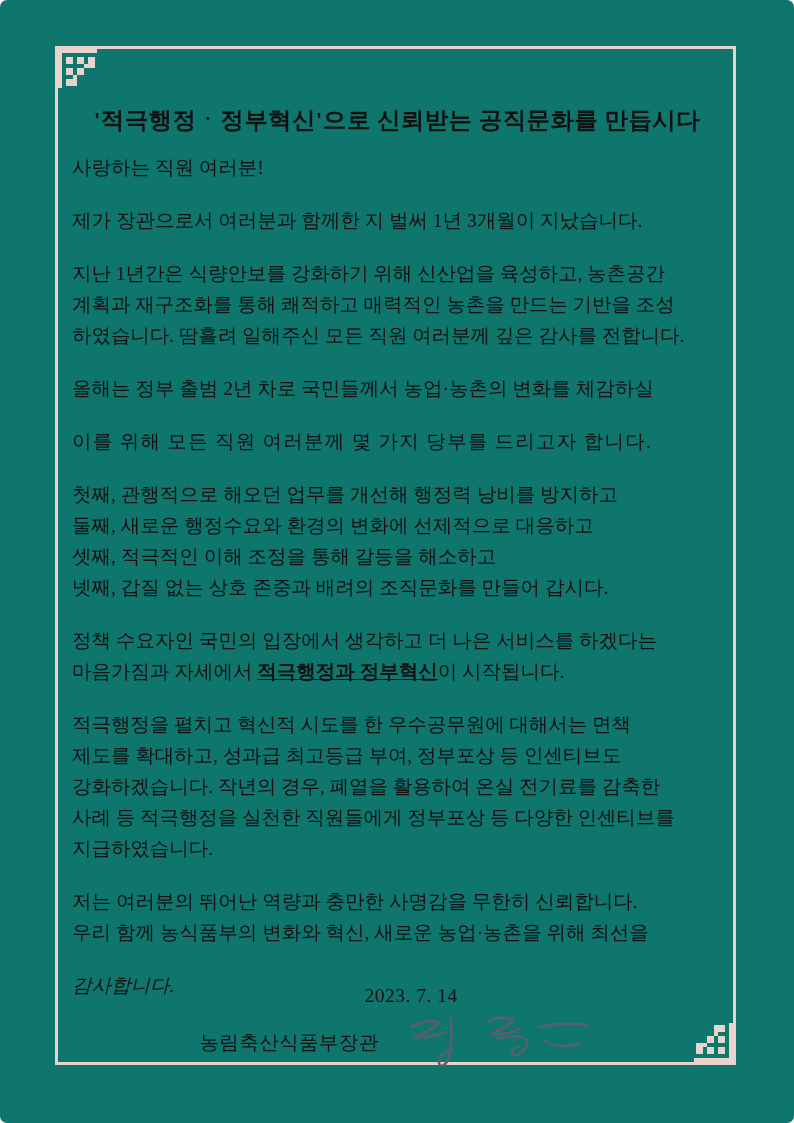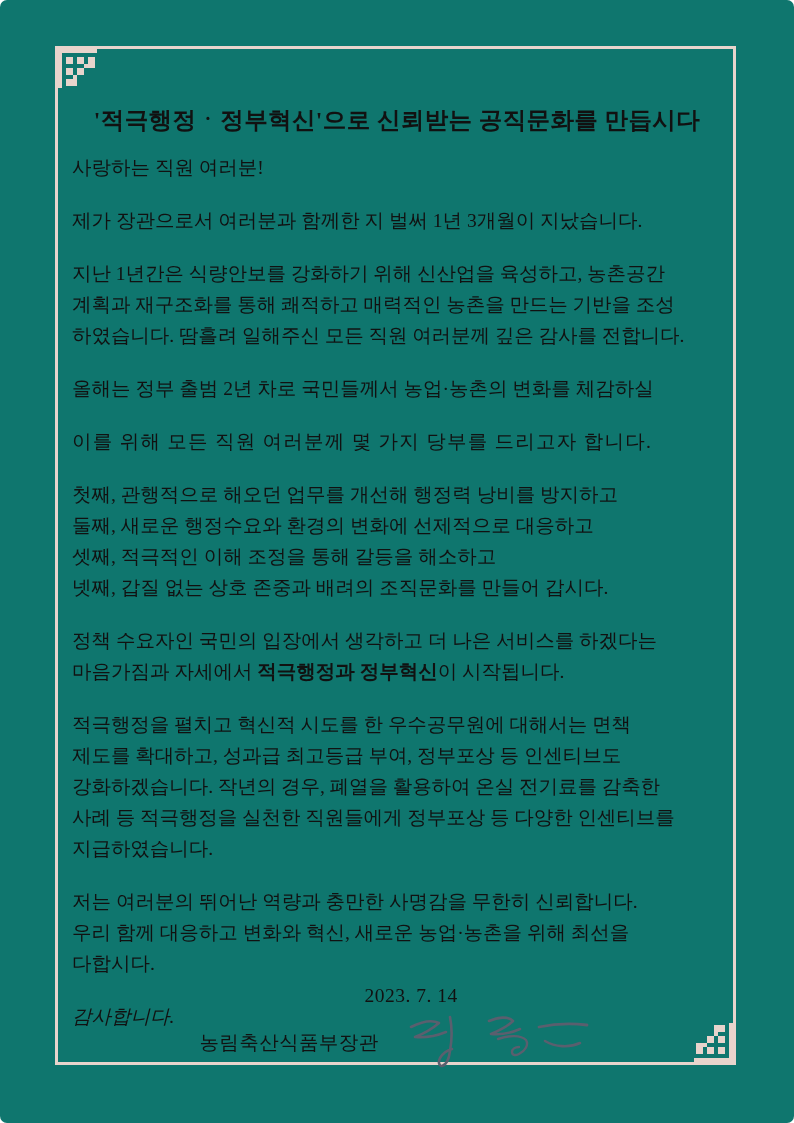--- a/index.html
+++ b/index.html
@@ -79,21 +79,21 @@
   .para:last-child { margin-bottom: 4px; font-style: italic; }
 
   .para .ln { display: block; white-space: nowrap; }
 
   .para.wide .ln { letter-spacing: 1.25px; }
   .para.tight .ln { letter-spacing: -0.05px; }
 
   .para.list { margin-bottom: 22px; }
   .para.list .ln { line-height: 31px; }
 
-  b, .bold { font-weight: bold; }
+  b, .bold { font-weight: bold; text-decoration: underline; }
 
   
   .sign-block {
     position: absolute;
     left: 0;
     right: 0;
     top: 985px;
     text-align: center;
   }
   .sign-date {
@@ -193,22 +193,21 @@
     <p class="para tight">
       <span class="ln">적극행정을 펼치고 혁신적 시도를 한 우수공무원에 대해서는 면책</span>
       <span class="ln">제도를 확대하고, 성과급 최고등급 부여, 정부포상 등 인센티브도</span>
       <span class="ln">강화하겠습니다. 작년의 경우, 폐열을 활용하여 온실 전기료를 감축한</span>
       <span class="ln">사례 등 적극행정을 실천한 직원들에게 정부포상 등 다양한 인센티브를</span>
       <span class="ln">지급하였습니다.</span>
     </p>
 
     <p class="para">
       <span class="ln">저는 여러분의 뛰어난 역량과 충만한 사명감을 무한히 신뢰합니다.</span>
-      <span class="ln">우리 함께 대응하고 변화와 혁신, 새로운 농업·농촌을 위해 최선을</span>
-      <span class="ln">다합시다.</span>
+      <span class="ln">우리 함께 농식품부의 변화와 혁신, 새로운 농업·농촌을 위해 최선을</span>
     </p>
 
     <p class="para">
       <span class="ln">감사합니다.</span>
     </p>
 
   </div>
 
   <div class="sign-block">
     <div class="sign-date">2023. 7. 14</div>

